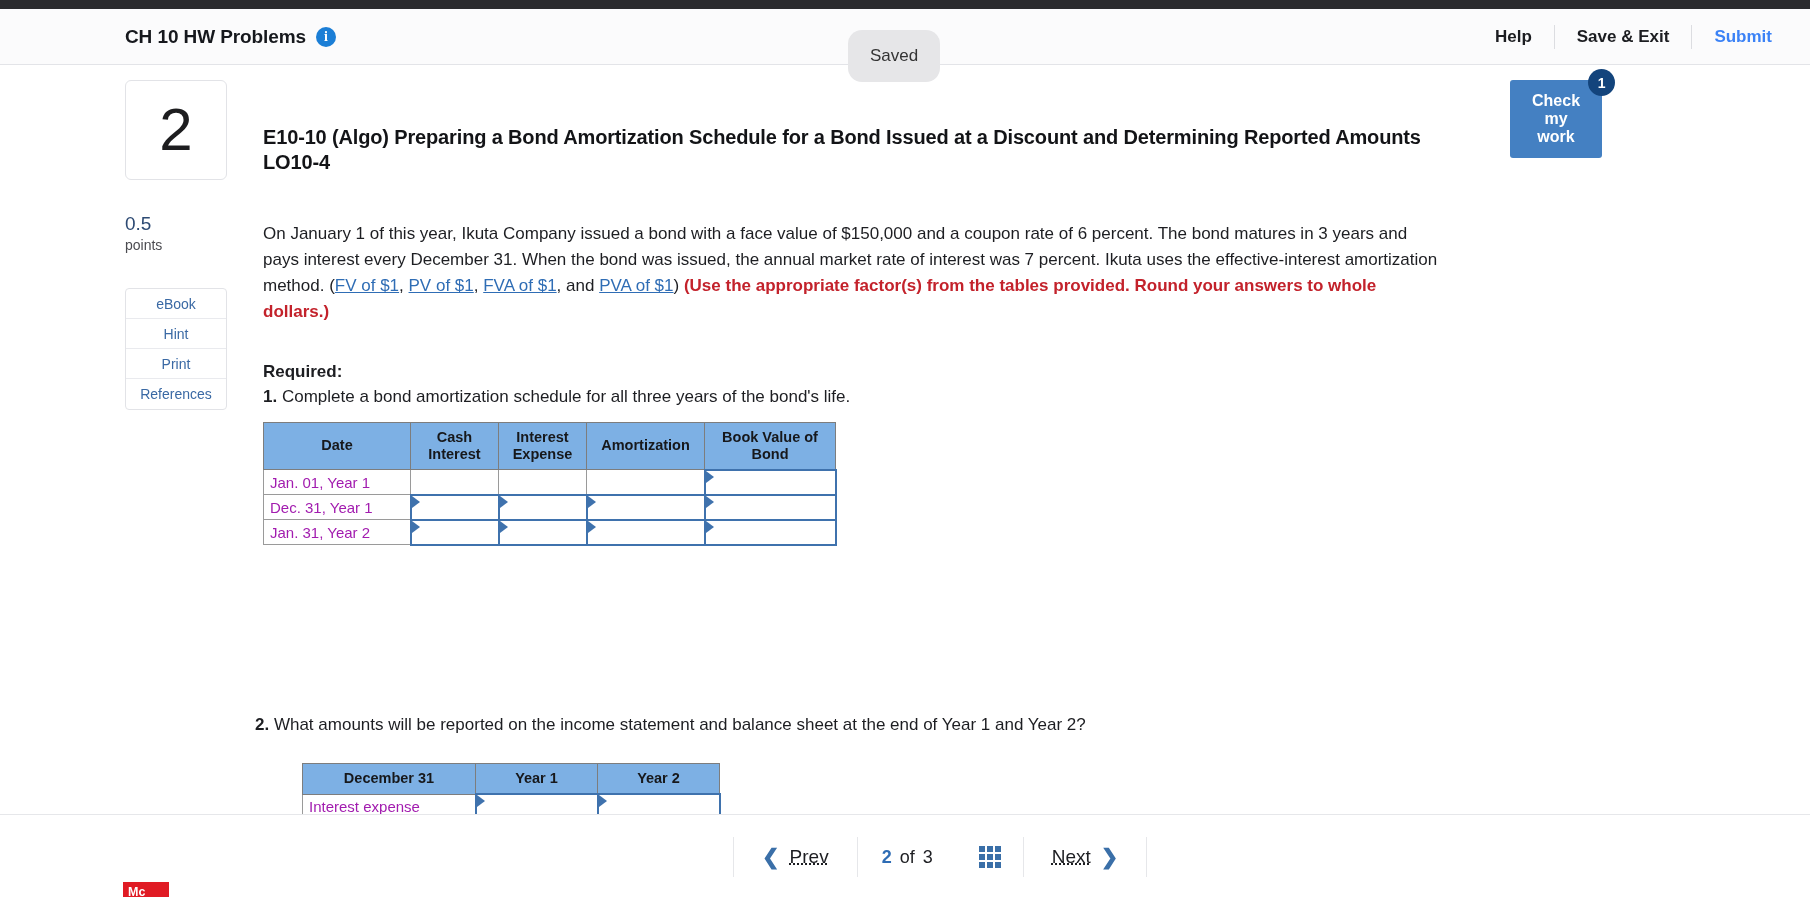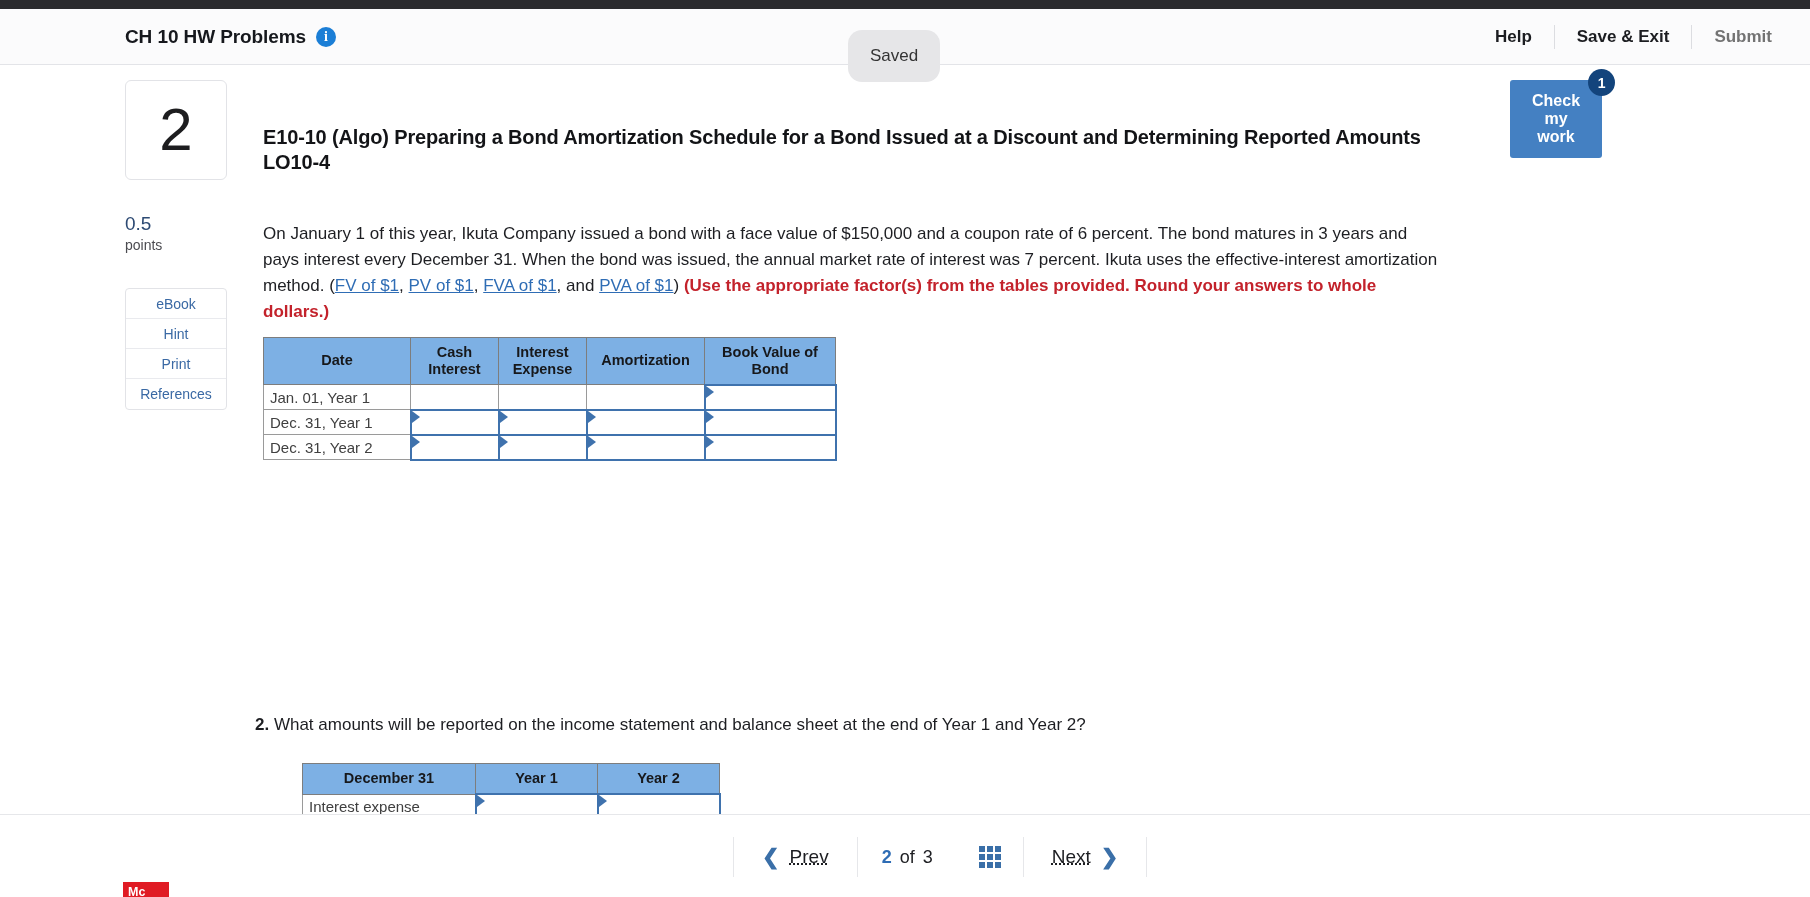--- a/index.html
+++ b/index.html
@@ -42,21 +42,21 @@
     font-size: 17px;
   }
   .header-right {
     position: absolute; right: 38px; top: 0; height: 56px;
     display: flex; align-items: center;
   }
   .header-link {
     font-size: 17px; font-weight: bold; color: #1c1d21;
     padding: 0 22px; cursor: pointer; white-space: nowrap;
   }
-  .header-link.submit { color: #737373; padding-right: 0; }
+  .header-link.submit { color: #3b82f6; padding-right: 0; }
   .header-sep { width: 1px; height: 24px; background: #dcdde1; }
 
   
   .check-wrap { position: absolute; left: 1510px; top: 80px; }
   .check-btn {
     background: #4480c2; color: #ffffff;
     font-size: 16px; font-weight: bold;
     border: none; border-radius: 3px;
     padding: 12px 22px; cursor: pointer;
     font-family: "Liberation Sans", sans-serif;
@@ -110,21 +110,21 @@
 
   
   .sheet { margin-top: 12px; border-collapse: collapse; table-layout: fixed; }
   .sheet th {
     background: #7db0e4; border: 1px solid #7d7d7d;
     font-size: 14.5px; font-weight: bold; color: #17181b;
     text-align: center; padding: 6px 4px; line-height: 1.18;
   }
   .sheet td {
     border: 1px solid #9a9a9a; height: 25px;
-    font-size: 15px; color: #404040;
+    font-size: 15px; color: #a21caf;
     padding: 2px 6px; background: #ffffff;
   }
   .sheet td.label { text-align: left; white-space: nowrap; }
   .cell-input {
     position: relative; padding: 0 !important;
     border: 2px solid #3f72ad !important; background: #ffffff;
   }
   .cell-input::before {
     content: ""; position: absolute; left: 0; top: 0;
     border-style: solid; border-width: 6px 0 6px 8px;
@@ -222,20 +222,24 @@
   </div>
 
   <div class="content">
 
     <div class="q-title">E10-10 (Algo) Preparing a Bond Amortization Schedule for a Bond Issued at a Discount and Determining Reported Amounts LO10-4</div>
 
     <div class="q-body">
       <span>On January 1 of this year, Ikuta Company issued a bond with a face value of $150,000 and a coupon rate of 6 percent. The bond matures in 3 years and pays interest every December 31. When the bond was issued, the annual market rate of interest was 7 percent. Ikuta uses the effective-interest amortization method. (</span><a href="#">FV of $1</a><span>, </span><a href="#">PV of $1</a><span>, </span><a href="#">FVA of $1</a><span>, and </span><a href="#">PVA of $1</a><span>) </span><span class="q-red">(Use the appropriate factor(s) from the tables provided. Round your answers to whole dollars.)</span>
     </div>
 
+    <div class="required-blk">
+      <div class="required-hdr">Required:</div>
+      <div><span class="req-num">1.</span><span> Complete a bond amortization schedule for all three years of the bond's life.</span></div>
+    </div>
 
     <table class="sheet t1">
       <colgroup>
         <col class="c-date">
           <col class="c-num">
           <col class="c-num">
           <col class="c-amort">
           <col class="c-book">
       </colgroup>
       <thead>
@@ -269,21 +273,21 @@
           <td class="cell-input"></td>
         </tr>
         <tr>
           <td class="label">Dec. 31, Year 1</td>
           <td class="cell-input"></td>
           <td class="cell-input"></td>
           <td class="cell-input"></td>
           <td class="cell-input"></td>
         </tr>
         <tr>
-          <td class="label">Dec. 31, Year 2</td>
+          <td class="label">Jan. 31, Year 2</td>
           <td class="cell-input"></td>
           <td class="cell-input"></td>
           <td class="cell-input"></td>
           <td class="cell-input"></td>
         </tr>
       </tbody>
     </table>
   </div>
 
   <div class="q2-blk">

